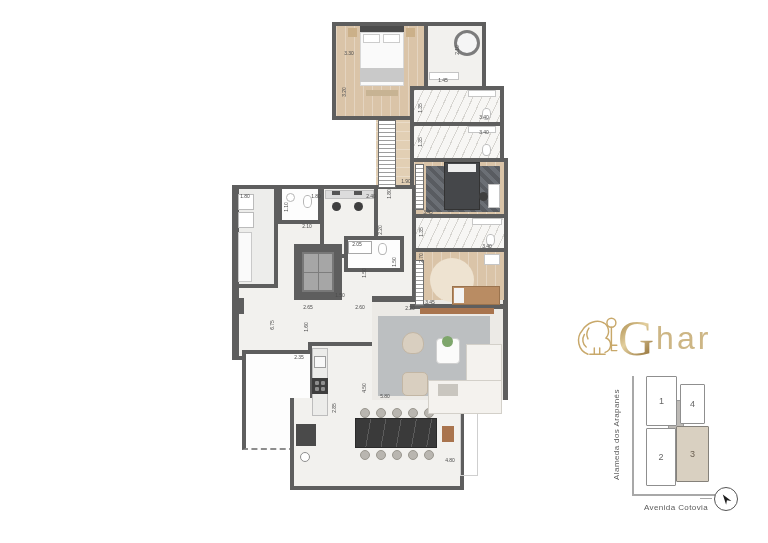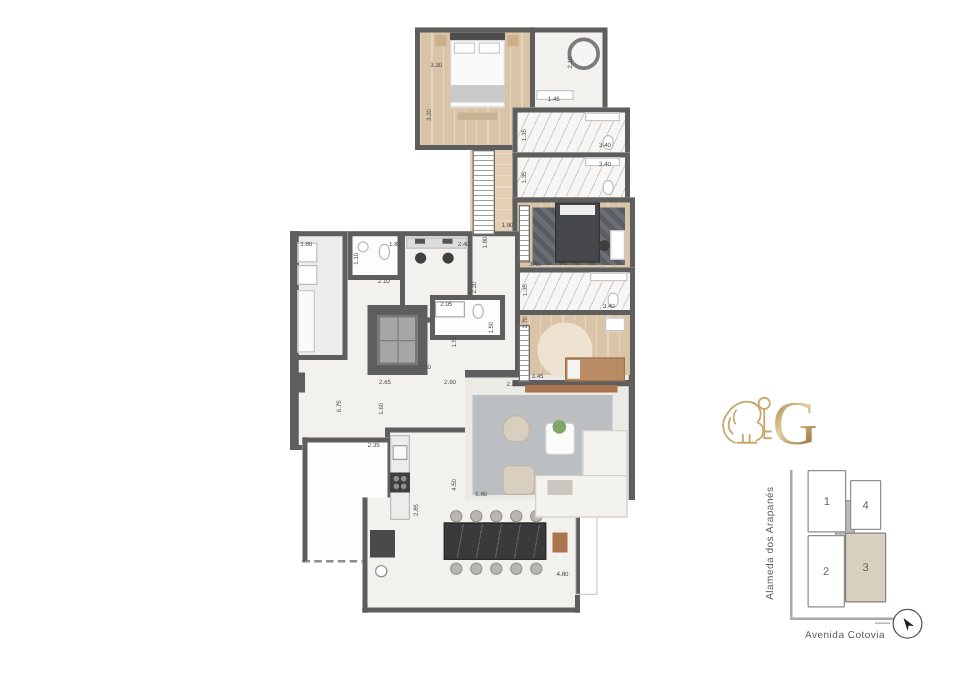--- a/index.html
+++ b/index.html
@@ -195,20 +195,21 @@
   <div id="logo">
     <svg width="54" height="54" viewBox="0 0 60 60" fill="none" stroke="#c8a86a" stroke-width="1.6" stroke-linecap="round">
       <path d="M20 48 C9 44 6 30 14 21 C19 13 30 9 37 13"></path>
       <path d="M37 13 c6 3 8 11 3 17 c7 3 7 13 -1 16"></path>
       <path d="M16 26 c-3 5 -2 11 2 14 M21 19 c-2 3 -3 8 -1 12"></path>
       <path d="M22 48 h17 M27 48 v-7 M33 48 v-7"></path>
       <circle cx="46" cy="13" r="5"></circle>
       <path d="M46 18 v26 M46 38 h6 M46 44 h6"></path>
     </svg>
     <span class="g">G</span>
+    <span class="har">har</span>
   </div>
 
   <div id="keyplan">
     <div class="sline" style="left:36px;top:6px;width:1.5px;height:118px;"></div>
     <div class="sline" style="left:36px;top:124px;width:104px;height:1.5px;"></div>
     <div class="street v" style="left:-26px;top:60px;width:92px;text-align:center;">Alameda dos Arapanés</div>
     <div class="street" style="left:48px;top:133px;">Avenida Cotovia</div>
 
     <div class="core" style="left:72px;top:30px;width:16px;height:48px;"></div>
     <div class="unit" style="left:50px;top:6px;width:29px;height:48px;">

